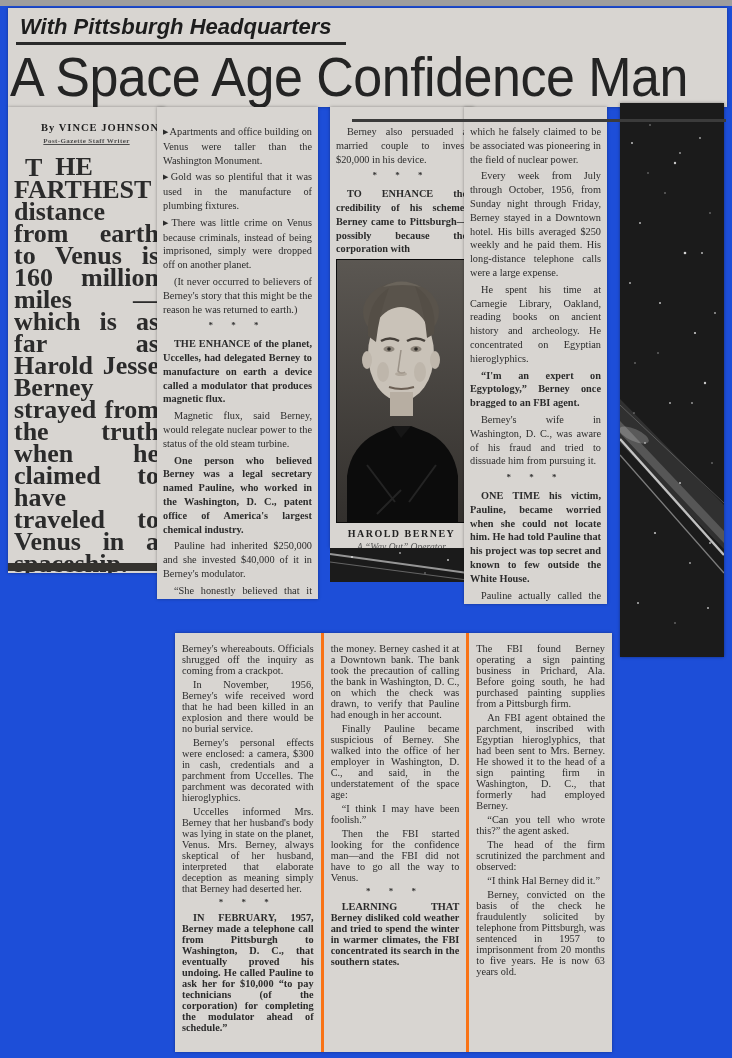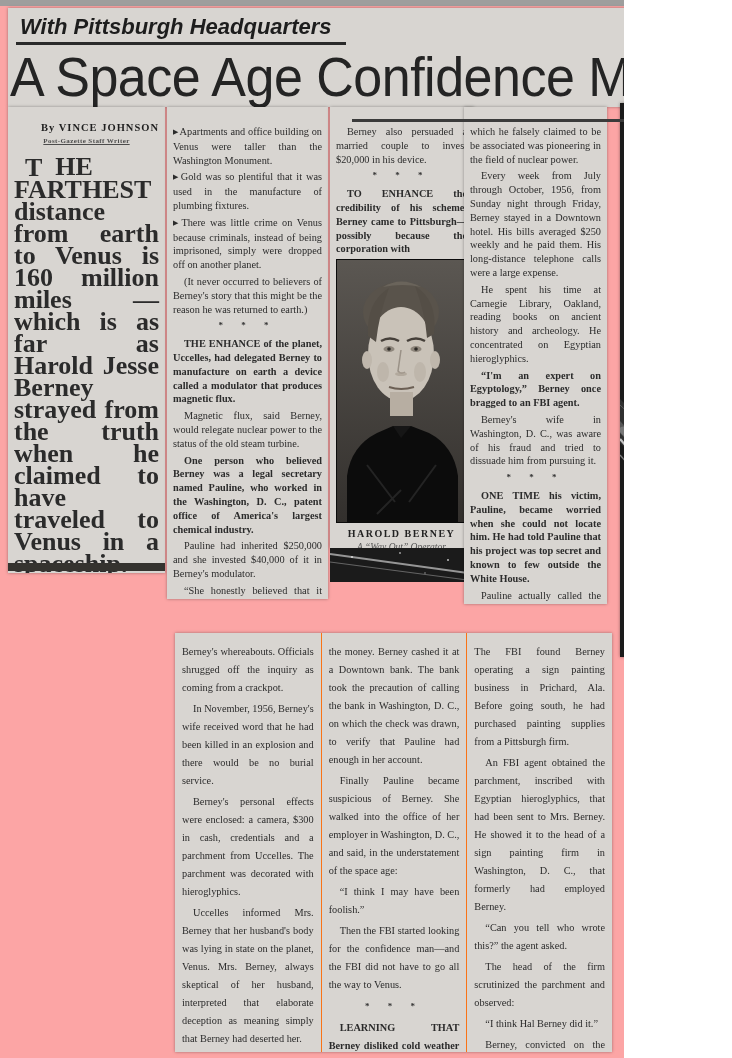--- a/index.html
+++ b/index.html
@@ -1,16 +1,16 @@
 <!DOCTYPE html>
 <html><head>
 <meta charset="utf-8">
 <style>
   html,body{margin:0;padding:0;}
-  .page{position:relative;width:624px;height:1058px;background:#fca5a5;overflow:hidden;
+  .page{position:relative;width:732px;height:1058px;background:#1d4ed8;overflow:hidden;
         font-family:"Liberation Serif", serif;}
   .page::before{content:"";position:absolute;left:0;top:0;width:100%;height:6px;background:#9e9e9d;}
   .paper{position:absolute;background:#d8d5d1;box-shadow:0 0 3px rgba(0,0,0,.35);}
 
   
   .masthead{left:8px;top:8px;width:719px;height:99px;}
   .kicker{display:inline-block;margin:6px 0 0 8px;padding:0 14px 2px 4px;
           font-family:"Liberation Sans",sans-serif;font-style:italic;font-weight:bold;
           font-size:22px;color:#1d1d1d;border-bottom:3px solid #2a2a2a;}
   .headline{margin:1px 0 0 2px;font-family:"Liberation Sans",sans-serif;font-weight:normal;
@@ -26,40 +26,40 @@
   .col p.noindent{text-indent:0;}
   .col p.bullet{text-indent:0;}
   .col p.bold{font-weight:bold;}
   .col .lead{font-weight:bold;}
   .col .marker{font-size:7px;vertical-align:1px;margin-right:1px;}
   .col .stars{text-align:center;text-indent:0;font-weight:bold;font-size:9px;
               letter-spacing:8px;margin:2px 0 4px 0;color:#333;}
   .dropcap{float:left;font-size:26px;line-height:22px;font-weight:bold;margin:1px 2px 0 0;}
 
   .col1{left:8px;top:107px;width:157px;height:466px;padding-top:14px;}
-  .col2{left:167px;top:107px;width:161px;height:492px;padding-top:18px;}
+  .col2{left:157px;top:107px;width:161px;height:492px;padding-top:18px;}
   .col3{left:330px;top:107px;width:144px;height:441px;padding-top:18px;border-right:1px solid #a9a6a2;}
   .col4{left:464px;top:107px;width:143px;height:497px;padding-top:18px;}
   .byline{text-align:right;font-weight:bold;font-size:10.5px;letter-spacing:1px;color:#1f1f1f;}
   .credit{text-align:center;font-weight:bold;font-size:7px;letter-spacing:.4px;color:#4c4c4c;margin-bottom:7px;text-decoration:underline;}
   .col1-bar{position:absolute;left:0;bottom:2px;width:100%;height:8px;background:#35332f;}
 
   
   .photo-frame{width:131px;margin:3px auto 0 auto;border:1px solid #0b0b0b;line-height:0;}
   .cap1{text-align:center;font-weight:bold;font-size:10px;letter-spacing:1.5px;color:#222;margin-top:4px;text-indent:0;}
   .cap2{text-align:center;font-style:italic;font-size:9.5px;color:#565656;text-indent:0;}
 
   .darkstrip{position:absolute;left:330px;top:548px;width:145px;height:34px;line-height:0;}
   .starfield{position:absolute;left:620px;top:103px;width:104px;height:554px;line-height:0;box-shadow:0 0 3px rgba(0,0,0,.4);}
 
   
   .bottom{left:175px;top:633px;width:437px;height:419px;display:flex;}
   .bcol{width:146px;box-sizing:border-box;padding:10px 7px 4px 7px;color:#2b2b2b;
-        font-size:10.3px;line-height:18px;text-align:justify;overflow:hidden;}
-  .bcol + .bcol{border-left:1px solid #f97316;}
+        font-size:10.3px;line-height:11px;text-align:justify;overflow:hidden;}
+  .bcol + .bcol{border-left:3px solid #f97316;}
   .bcol p{margin:0 0 3px 0;text-indent:11px;}
   .bcol p.noindent{text-indent:0;}
   .bcol p.bold{font-weight:normal;}
   .bcol .lead{font-weight:bold;}
   .bcol .stars{text-align:center;text-indent:0;font-weight:bold;font-size:9px;
                letter-spacing:8px;margin:2px 0 4px 0;color:#333;}
 </style>
 </head>
 <body>
 

